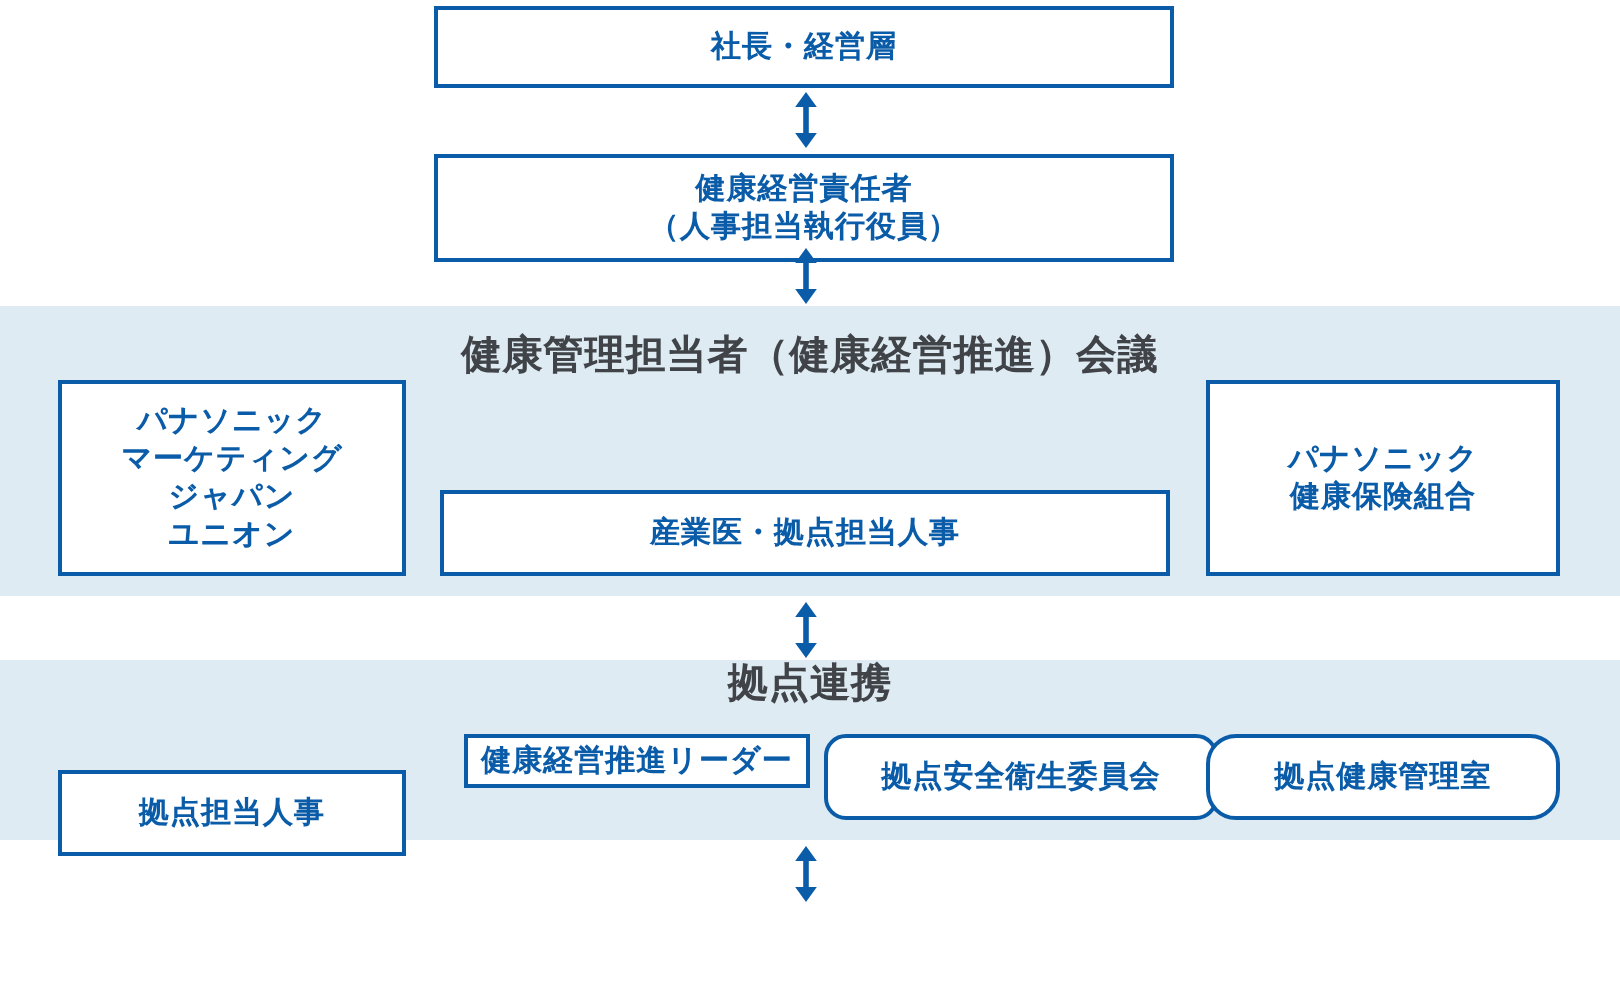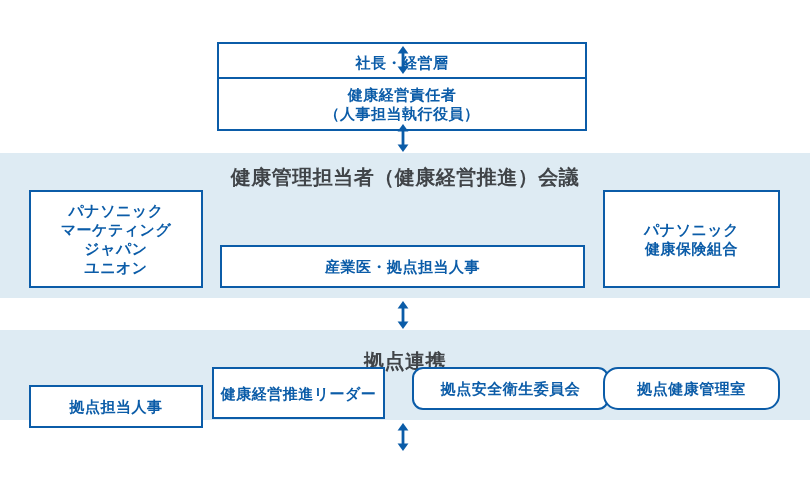--- a/index.html
+++ b/index.html
@@ -50,21 +50,21 @@
     height: 28px;
     color: #0b5ca8;
   }
   .arrow svg { display: block; width: 18px; height: 28px; }
 </style>
 </head>
 <body>
 
 <div class="stage">
 
-  <div class="box" style="left:217px; top:3px; width:370px; height:41px;margin-top:39px;">社長・経営層</div>
+  <div class="box" style="left:217px; top:3px; width:370px; height:41px;">社長・経営層</div>
 
   <div class="arrow" style="top:46px;">
     <svg viewBox="0 0 18 30" aria-hidden="true">
       <path d="M9 6 L9 24" stroke="currentColor" stroke-width="3" fill="none"></path>
       <path d="M9 0 L3.2 8 L14.8 8 Z" fill="currentColor"></path>
       <path d="M9 30 L3.2 22 L14.8 22 Z" fill="currentColor"></path>
     </svg>
   </div>
 
   <div class="box" style="left:217px; top:77px; width:370px; height:54px;">健康経営責任者
@@ -94,25 +94,25 @@
 
   <div class="arrow" style="top:301px;">
     <svg viewBox="0 0 18 30" aria-hidden="true">
       <path d="M9 6 L9 24" stroke="currentColor" stroke-width="3" fill="none"></path>
       <path d="M9 0 L3.2 8 L14.8 8 Z" fill="currentColor"></path>
       <path d="M9 30 L3.2 22 L14.8 22 Z" fill="currentColor"></path>
     </svg>
   </div>
 
   <div class="band" style="top:330px; height:90px;"></div>
-  <div class="band-heading" style="top:348px;">拠点連携</div>
+  <div class="band-heading" style="top:328px;">拠点連携</div>
 
   <div class="box" style="left:29px; top:385px; width:174px; height:43px;">拠点担当人事</div>
 
-  <div class="box" style="left:212px; top:367px; width:173px; height:52px;">健康経営推進リーダー</div>
+  <div class="box" style="left:232px; top:367px; width:173px; height:27px;">健康経営推進リーダー</div>
 
   <div class="box" style="left:412px; top:367px; width:197px; height:43px;border-radius:11px;">拠点安全衛生委員会</div>
 
   <div class="box" style="left:603px; top:367px; width:177px; height:43px;border-radius:15px;">拠点健康管理室</div>
 
   <div class="arrow" style="top:423px;">
     <svg viewBox="0 0 18 30" aria-hidden="true">
       <path d="M9 6 L9 24" stroke="currentColor" stroke-width="3" fill="none"></path>
       <path d="M9 0 L3.2 8 L14.8 8 Z" fill="currentColor"></path>
       <path d="M9 30 L3.2 22 L14.8 22 Z" fill="currentColor"></path>

